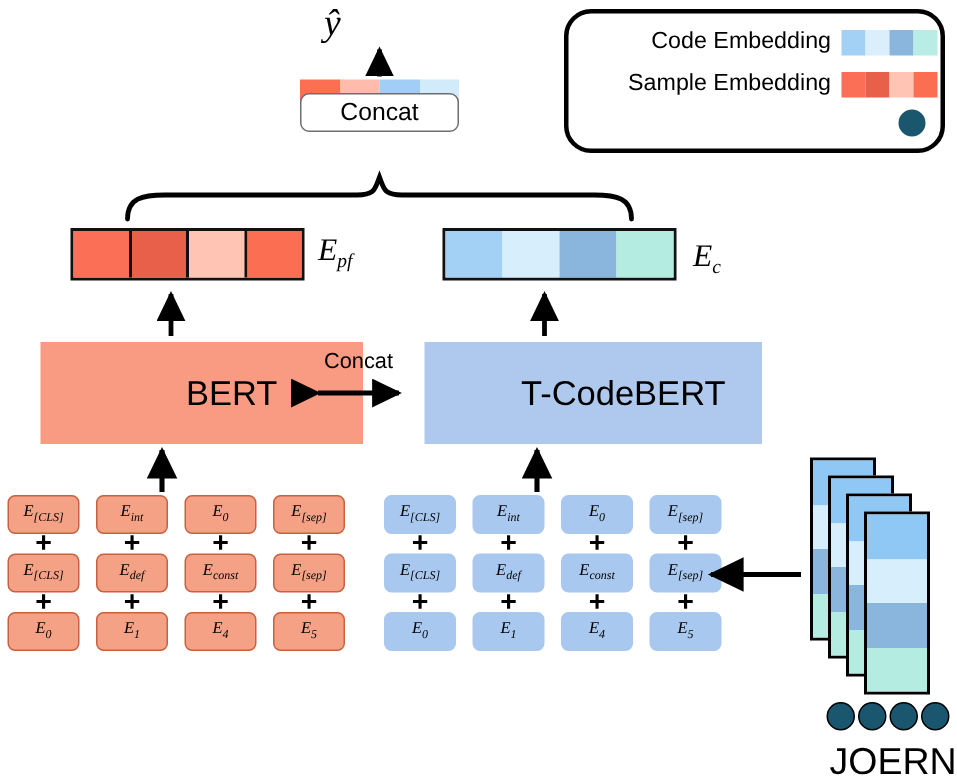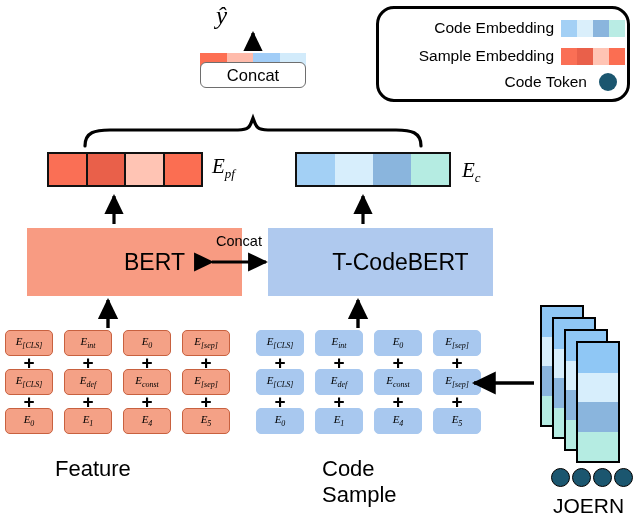--- a/index.html
+++ b/index.html
@@ -33,21 +33,21 @@
   #epf i:last-child{border-right:none;}
   #ec{left:295px;top:152px;width:152px;height:31px;}
   #ec i{width:38px;}
   .elabel{font-family:"Liberation Serif",serif;font-style:italic;font-size:21px;}
   #epf-label{left:212px;top:154px;}
   #ec-label{left:462px;top:158px;}
 
   
   .model{display:flex;align-items:center;justify-content:center;font-size:23px;padding-left:40px;}
   #bert{left:27px;top:228px;width:175px;height:68px;background:#f89b82;}
-  #tcodebert{left:268px;top:228px;width:185px;height:68px;background:#afc9ee;}
+  #tcodebert{left:283px;top:228px;width:185px;height:68px;background:#afc9ee;}
   #concat-mid{left:207px;top:233px;width:64px;text-align:center;font-size:14.5px;}
 
   
   .grid{display:flex;gap:11px;}
   .gcol{display:flex;flex-direction:column;align-items:center;}
   .tok{width:48px;height:26px;border-radius:5px;display:flex;align-items:center;
        justify-content:center;font-family:"Liberation Serif",serif;font-style:italic;
        box-sizing:border-box;}
   .tok span{font-size:11px;line-height:1;}
   .tok span sub{font-size:8px;}
@@ -55,21 +55,21 @@
         display:flex;align-items:center;justify-content:center;}
   .tok.red{background:#f4a186;border:1px solid #c8613f;}
   .tok.blue{background:#a8c8ef;border:1px solid #a8c8ef;}
   #grid-left{left:5px;top:330px;}
   #grid-right{left:256px;top:330px;}
 
   
   .caption{font-size:22px;line-height:26px;}
   #cap-left{left:55px;top:456px;}
   #cap-right{left:322px;top:456px;}
-  #cap-joern{left:553px;top:494px;font-size:21px;}
+  #cap-joern{left:553px;top:494px;font-size:25px;}
 
   
   #joern{left:540px;top:305px;width:96px;height:160px;}
   .card{position:absolute;width:44px;border:2.4px solid #000;box-sizing:border-box;
         background:#fff;display:flex;flex-direction:column;}
   .card i{display:block;flex:1;}
   #dots{left:551px;top:468px;display:flex;gap:2px;}
   #dots i{display:block;width:19px;height:19px;border-radius:50%;
           background:#1b566f;border:1.6px solid #000;box-sizing:border-box;}
 
@@ -93,21 +93,20 @@
     <div class="leg-row" style="left:0;top:38px;width:246px;justify-content:flex-end;">
       <span class="leg-label">Sample Embedding</span>
       <span class="leg-swatch">
         <i style="background: rgb(250, 111, 85);"></i>
         <i style="background: rgb(233, 96, 74);"></i>
         <i style="background: rgb(255, 196, 180);"></i>
         <i style="background: rgb(251, 110, 82);"></i>
       </span>
     </div>
     <div class="leg-row" style="left:0;top:64px;width:238px;justify-content:flex-end;">
-      <span class="leg-label">Code Token</span>
       <span class="leg-dot" style="background: rgb(27, 86, 111);"></span>
     </div>
   </div>
 
   <div class="abs" id="yhat">ŷ</div>
 
   <div class="abs" id="concatbar">
     <i style="background: rgb(253, 111, 83);"></i>
     <i style="background: rgb(255, 187, 171);"></i>
     <i style="background: rgb(161, 205, 247);"></i>
@@ -242,25 +241,20 @@
           <span>E<sub>[sep]</sub></span>
         </div>
         <div class="plus">+</div>
         <div class="tok blue">
           <span>E<sub>5</sub></span>
         </div>
       </div>
     </div>
 
   <div class="abs caption" id="cap-left">
-    <div>Feature</div>
-  </div>
-  <div class="abs caption" id="cap-right">
-    <div>Code</div>
-    <div>Sample</div>
   </div>
 
   <div class="abs" id="joern">
       <div class="card" style="left: 0px; top: 0px; height: 122px; z-index: 1;">
         <i style="background: rgb(143, 199, 245);"></i>
         <i style="background: rgb(215, 238, 252);"></i>
         <i style="background: rgb(138, 181, 221);"></i>
         <i style="background: rgb(181, 236, 226);"></i>
       </div>
       <div class="card" style="left: 12px; top: 12px; height: 122px; z-index: 2;">

